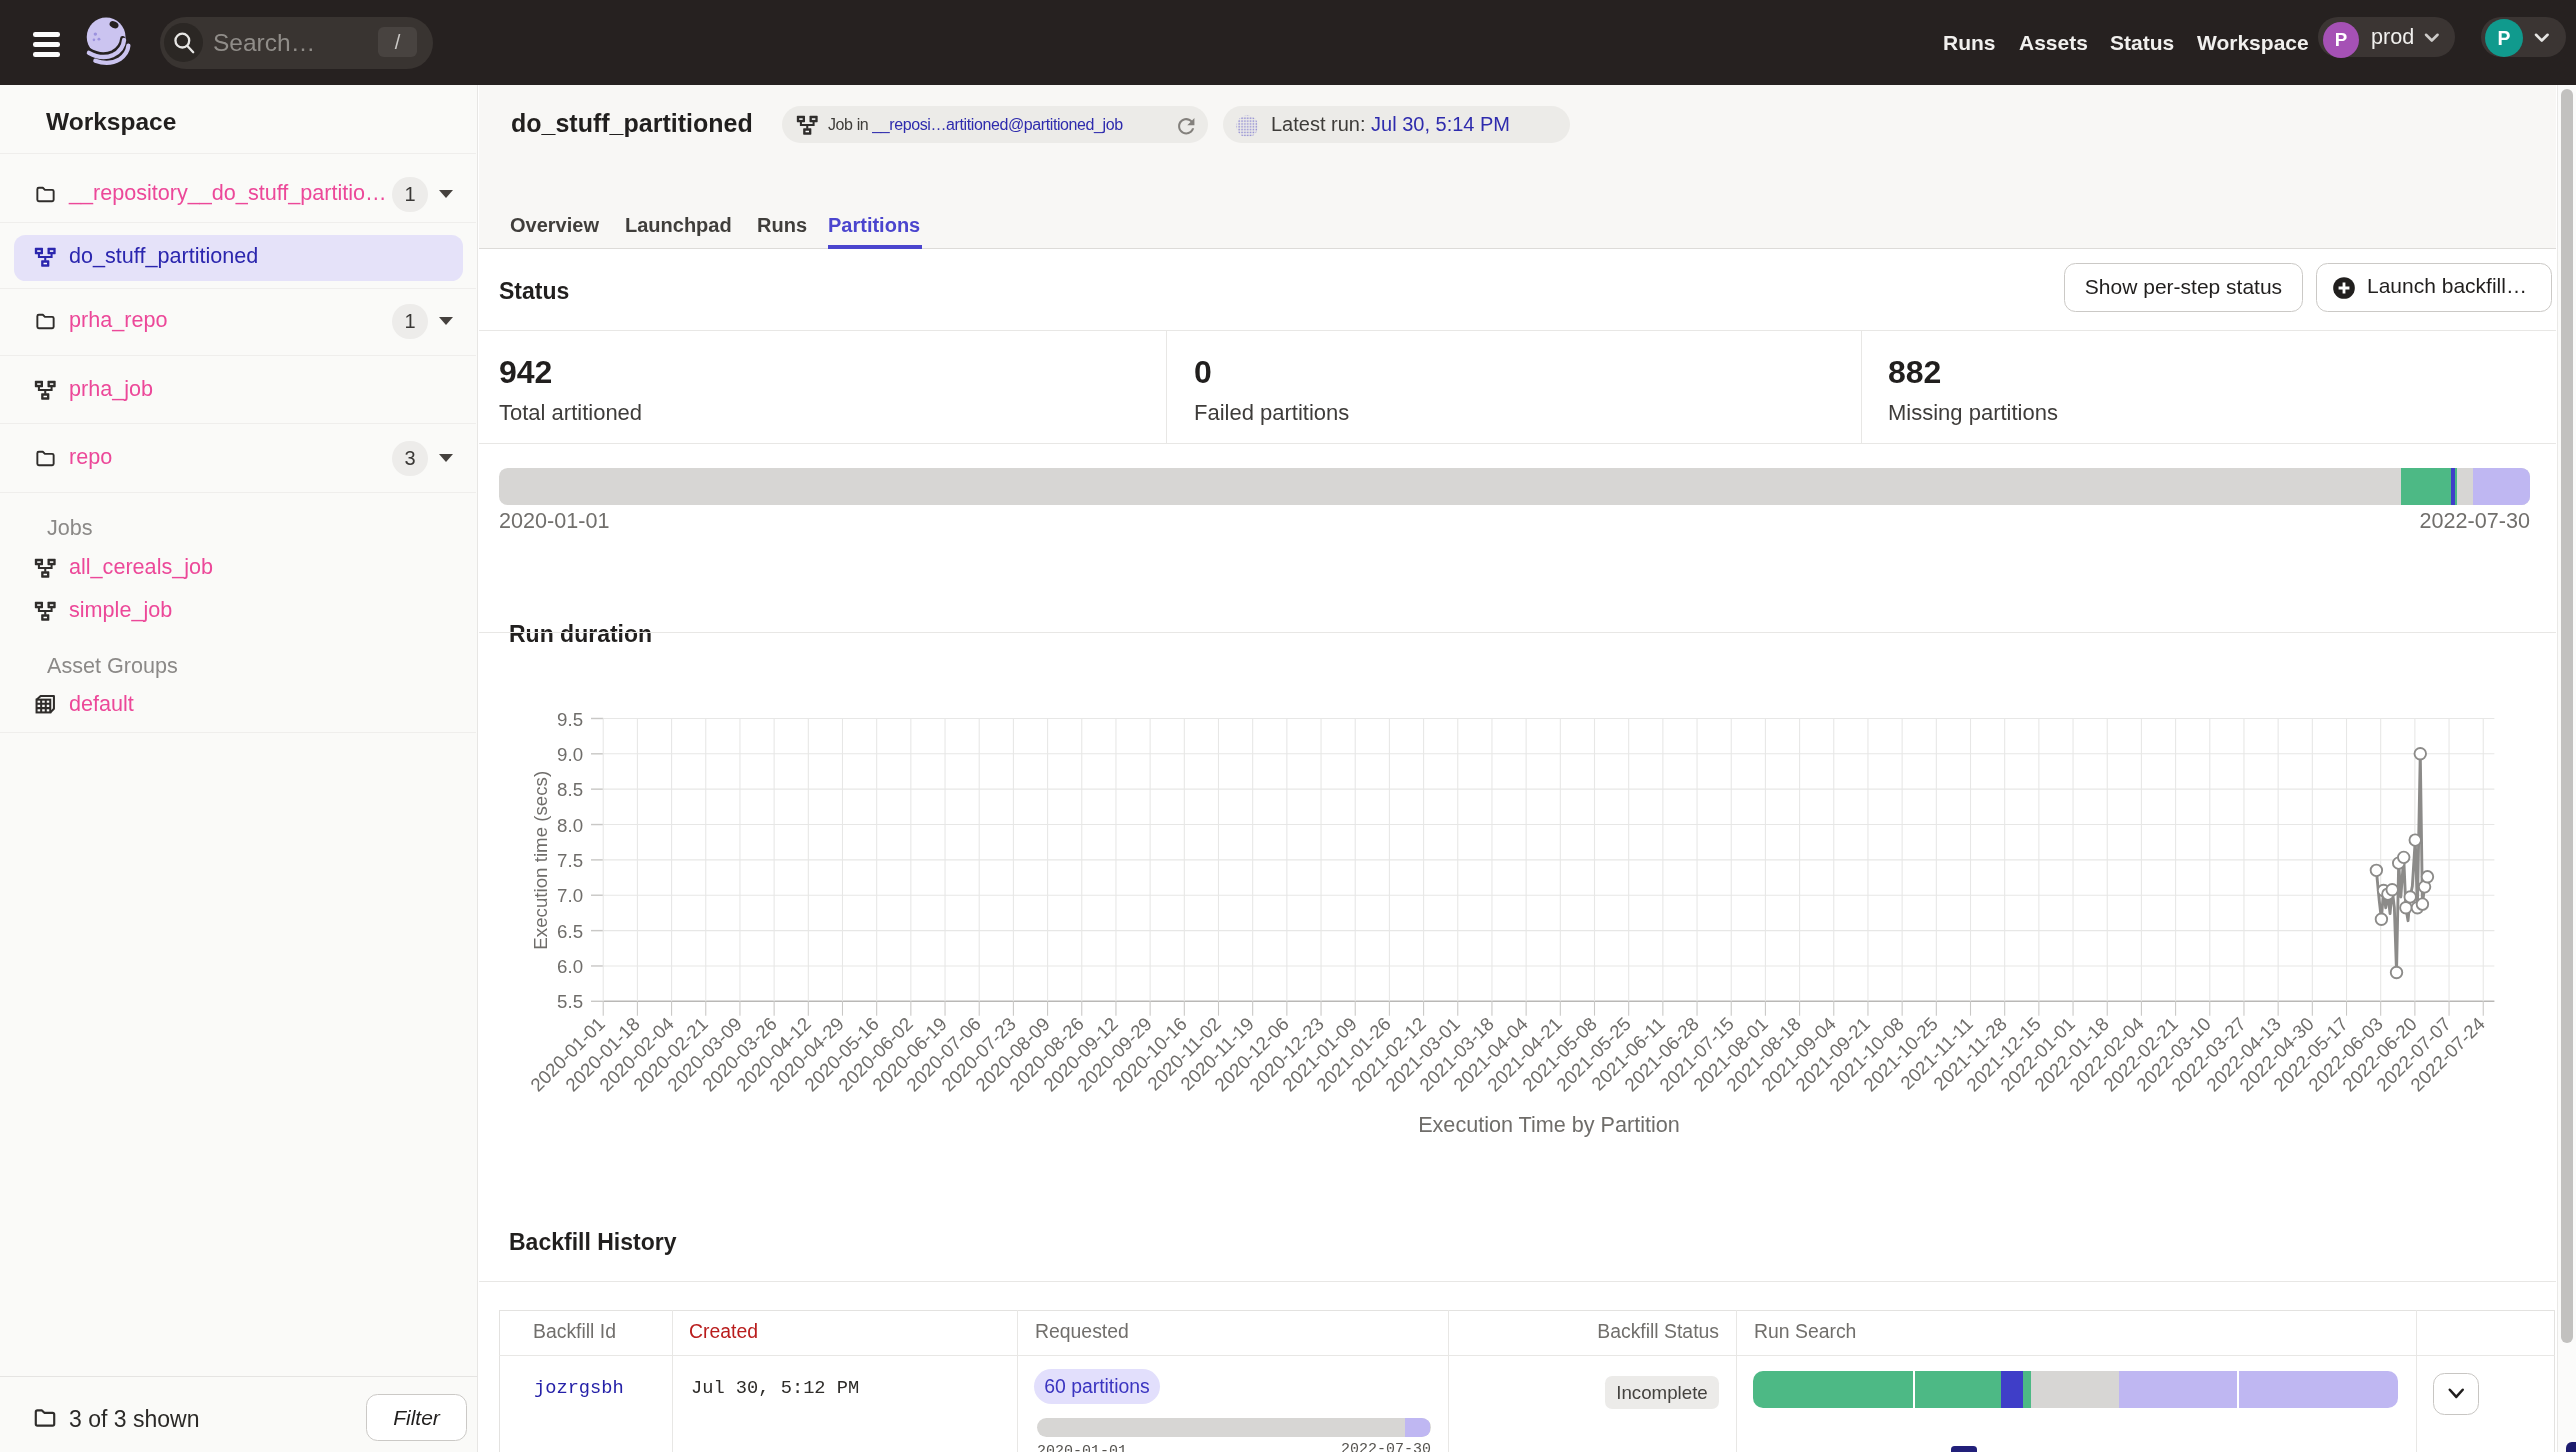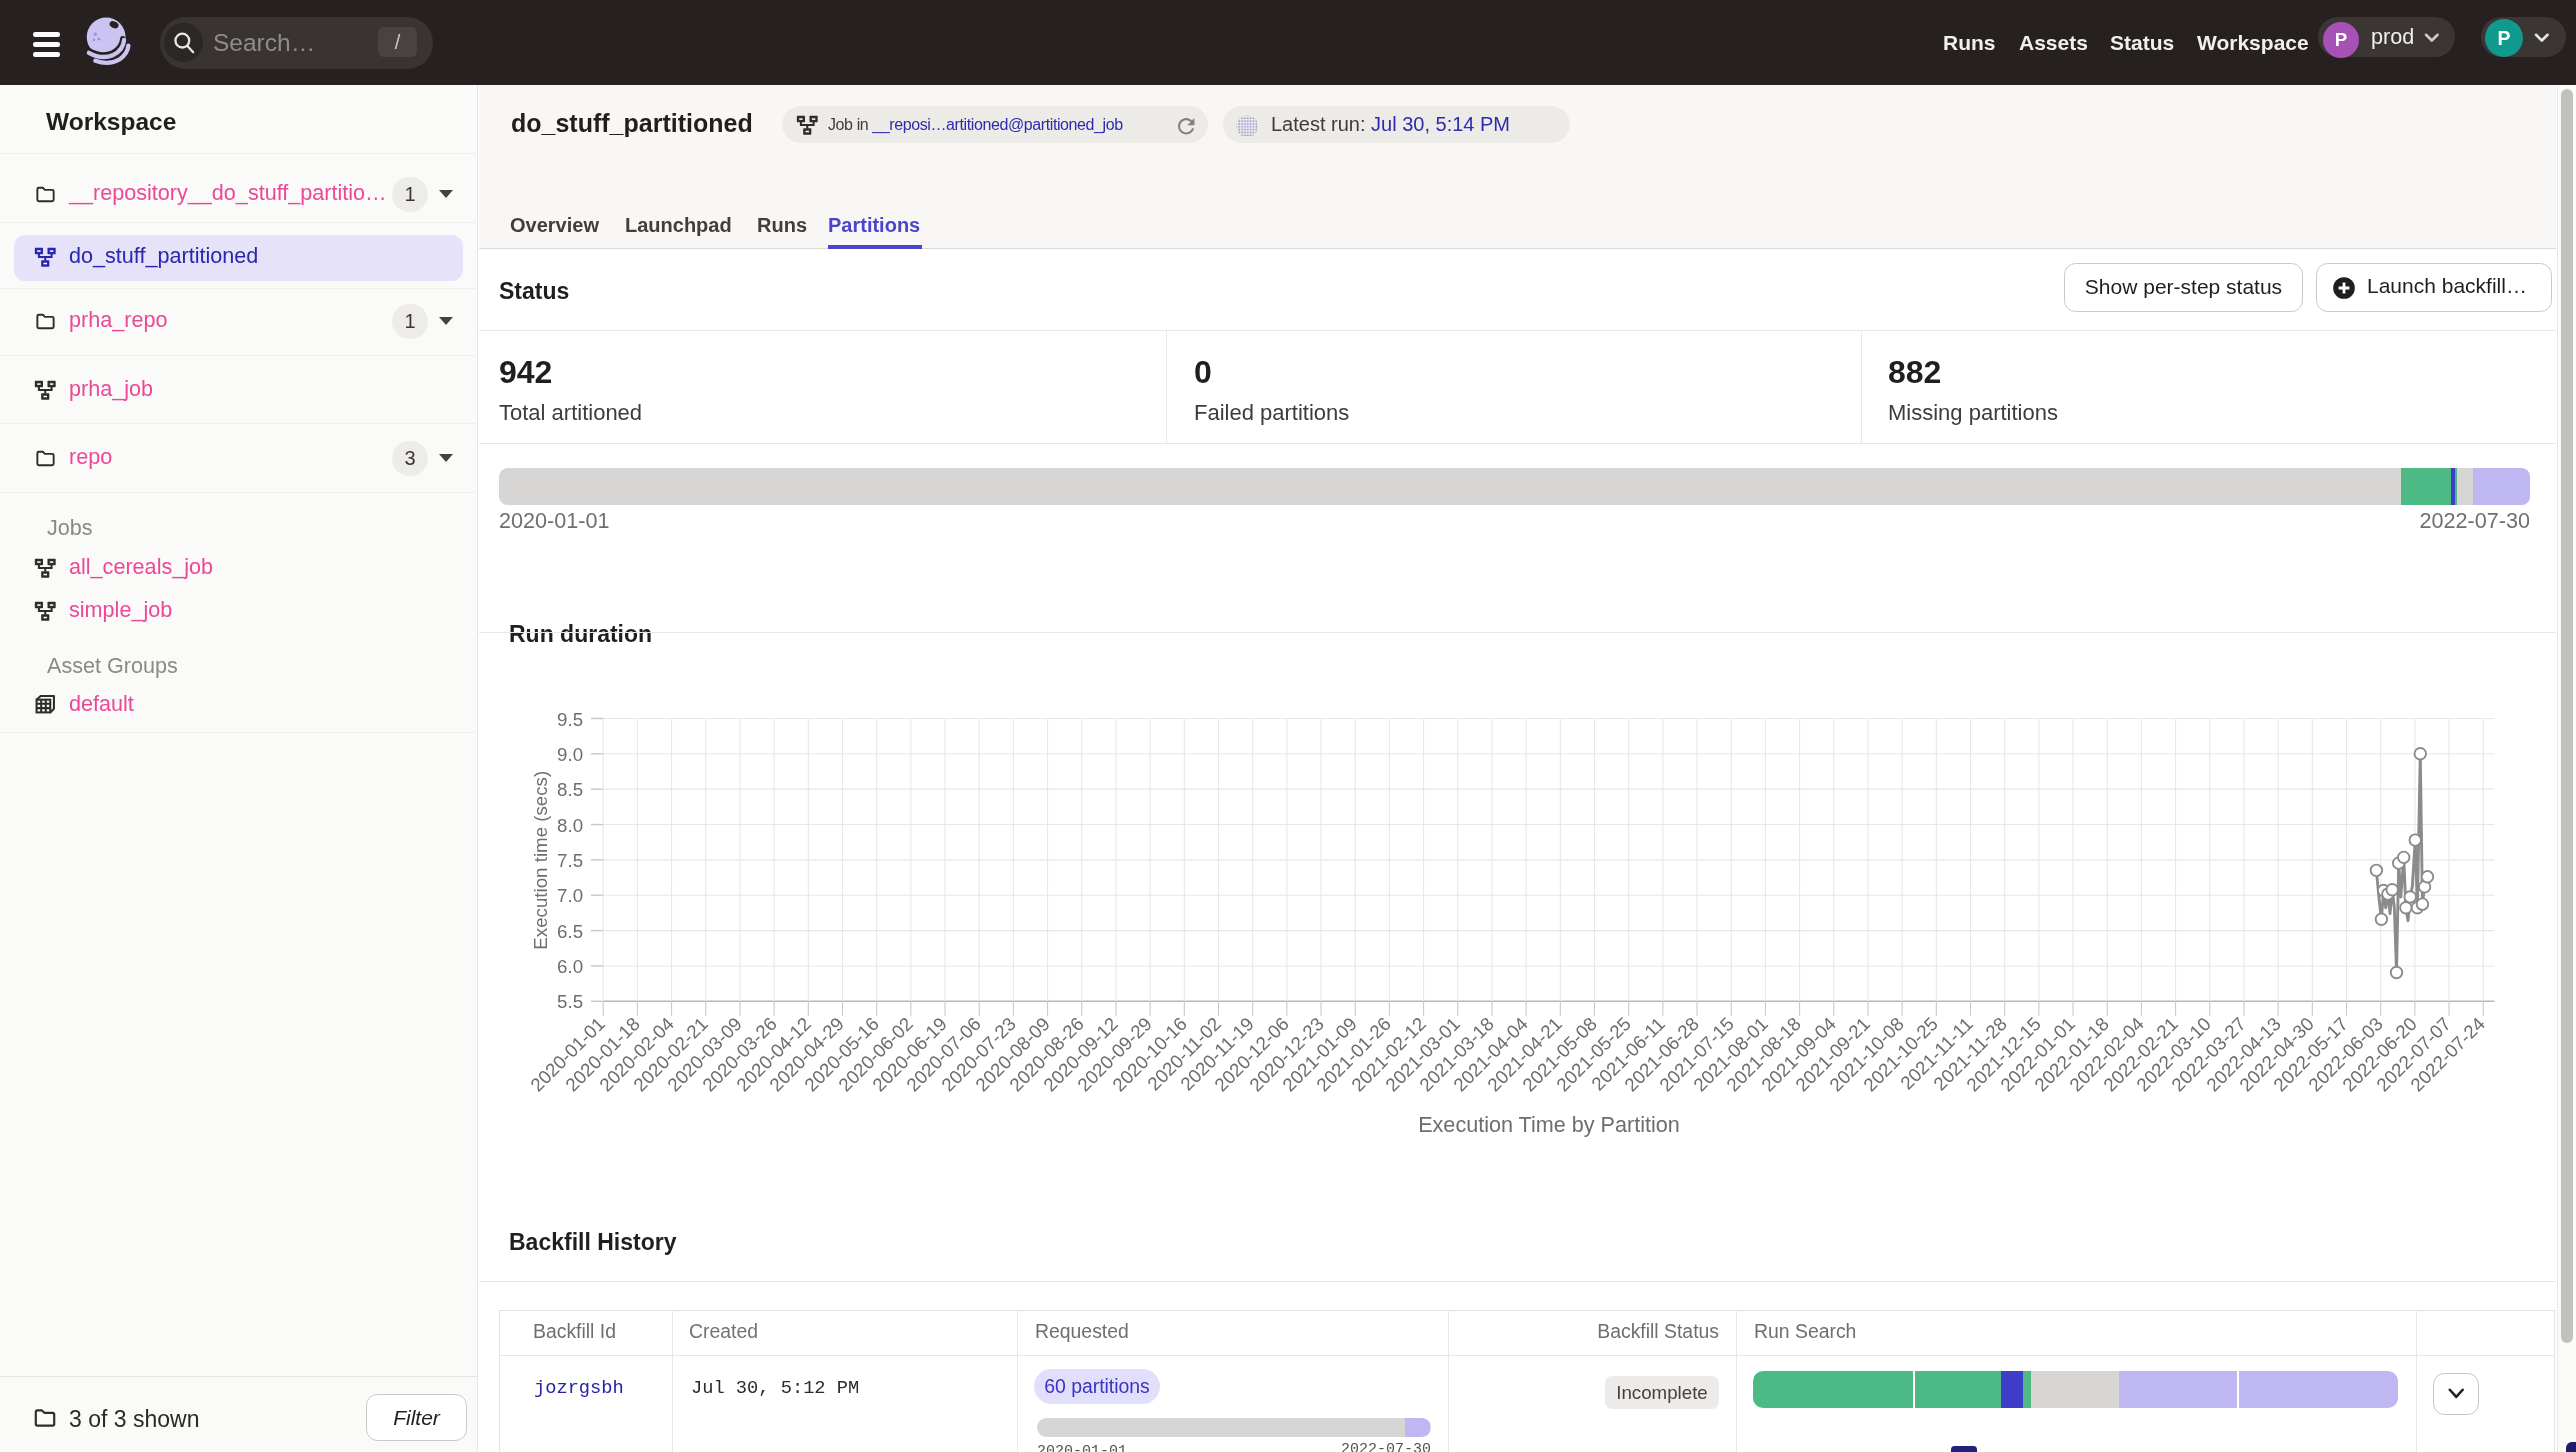--- a/index.html
+++ b/index.html
@@ -460,21 +460,21 @@
 <div class="abs hdr" style="left:509px;top:1229px;">Backfill History</div>
 <div class="abs" style="left:479px;top:1281px;width:2077px;height:0;border-top:1.4px solid #E8E7E5;"></div>
 <div class="abs" style="left:499px;top:1310px;width:2056px;height:142px;border:1.4px solid #E3E2E0;border-bottom:none;"></div>
 <div class="abs" style="left:499px;top:1355px;width:2056px;height:0;border-top:1.4px solid #E8E7E5;"></div>
 <div class="abs" style="left:672px;top:1310px;width:1.4px;height:142px;background:#E8E7E5;"></div>
 <div class="abs" style="left:1017px;top:1310px;width:1.4px;height:142px;background:#E8E7E5;"></div>
 <div class="abs" style="left:1448px;top:1310px;width:1.4px;height:142px;background:#E8E7E5;"></div>
 <div class="abs" style="left:1736px;top:1310px;width:1.4px;height:142px;background:#E8E7E5;"></div>
 <div class="abs" style="left:2416px;top:1310px;width:1.4px;height:142px;background:#E8E7E5;"></div>
 <div class="abs" style="left:533px;top:1320px;font-size:19.4px;color:#716F6C;">Backfill Id</div>
-<div class="abs" style="left:689px;top:1320px;font-size:19.4px;color:#737373;">Created</div>
+<div class="abs" style="left:689px;top:1320px;font-size:19.4px;color:#b91c1c;">Created</div>
 <div class="abs" style="left:1035px;top:1320px;font-size:19.4px;color:#716F6C;">Requested</div>
 <div class="abs" style="left:1448px;width:271px;text-align:right;top:1320px;font-size:19.4px;color:#716F6C;">Backfill Status</div>
 <div class="abs" style="left:1754px;top:1320px;font-size:19.4px;color:#716F6C;">Run Search</div>
 <div class="abs mono" style="left:534px;top:1377px;font-size:18.7px;color:#2521A8;">jozrgsbh</div>
 <div class="abs mono" style="left:691px;top:1377px;font-size:18.7px;color:#2E2C29;">Jul 30, 5:12 PM</div>
 <div class="abs" style="left:1034px;top:1369px;width:126px;height:35px;border-radius:18px;background:#E2DFFC;color:#3A34C0;font-size:19.4px;text-align:center;line-height:35px;">60 partitions</div>
 <div class="abs" style="left:1037px;top:1418px;width:394px;height:19.4px;border-radius:9.4px;background:#D7D6D4;overflow:hidden;">
 <div class="abs" style="left:368px;top:0;width:25px;height:19.4px;background:#BFB7F2;"></div>
     </div>
 <div class="abs mono" style="left:1037px;top:1443px;font-size:15px;color:#55534F;">2020-01-01</div>

